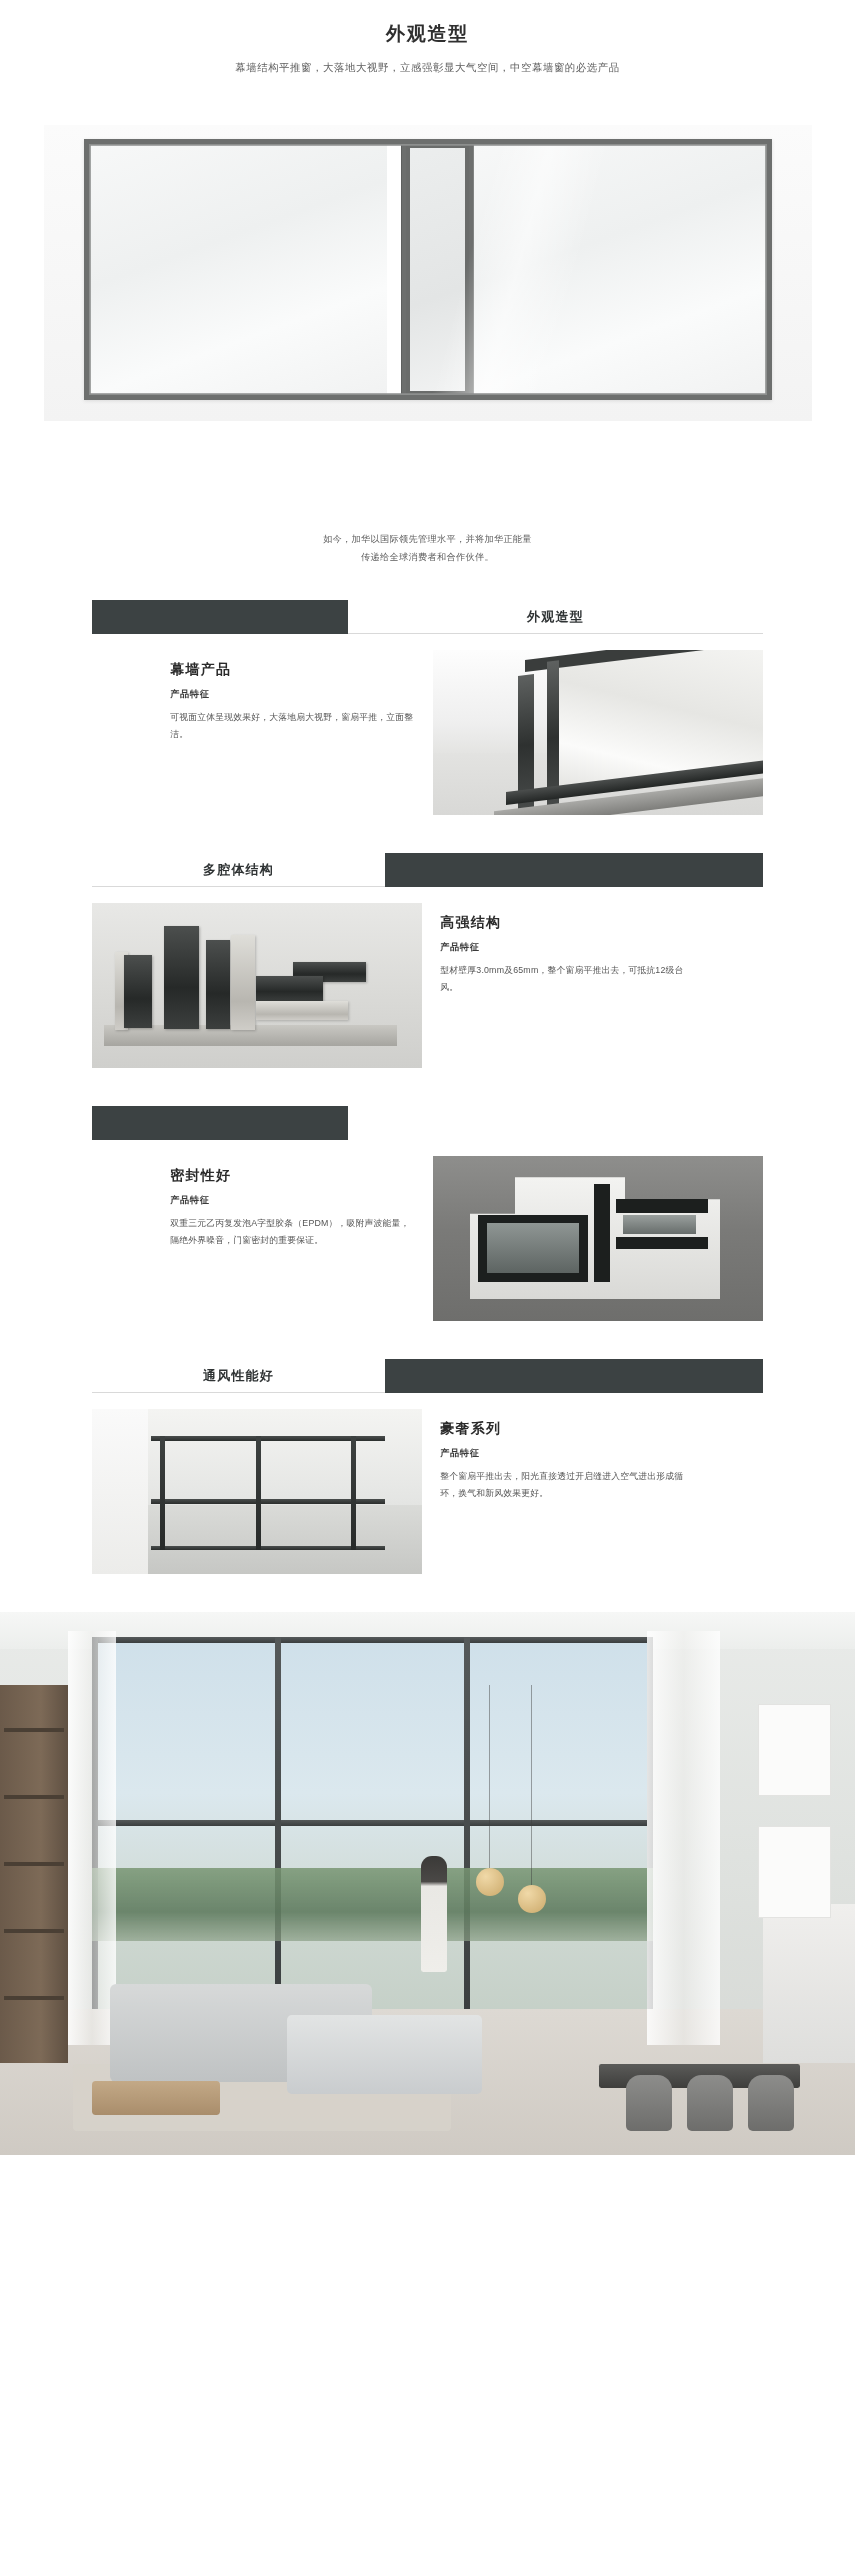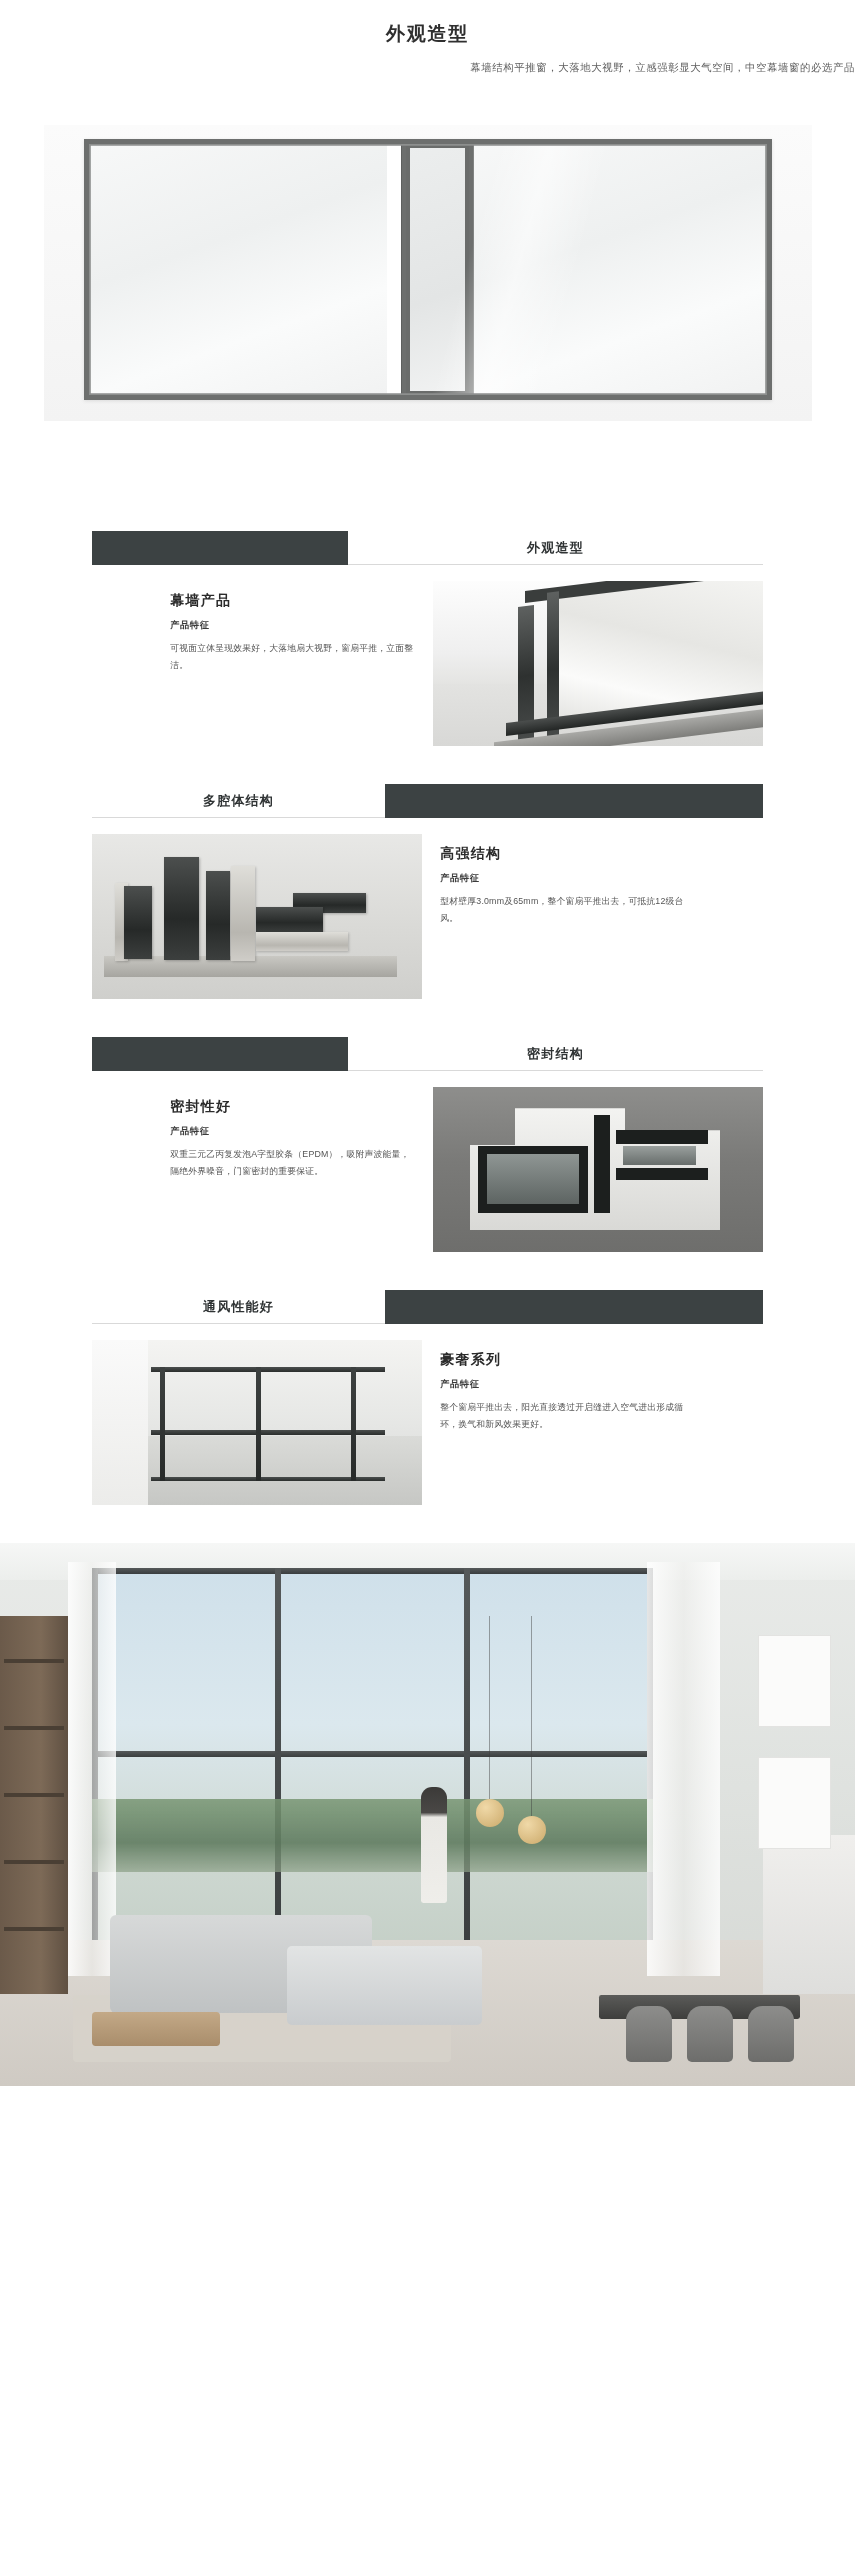--- a/index.html
+++ b/index.html
@@ -31,21 +31,20 @@
     color: #2f2f2f;
     letter-spacing: 1.8px;
     line-height: 1.4;
   }
   .hero-sub {
     margin-top: 11px;
     font-size: 10.4px;
     color: #5f5f5f;
     letter-spacing: 0.6px;
     line-height: 1.7;
-    text-align: right;
   }
 
   
   .window-stage {
     margin: 49px auto 0;
     width: 768px;
     height: 296px;
     position: relative;
     background: linear-gradient(180deg,#fbfbfb 0%,#f3f3f3 100%);
   }
@@ -409,20 +408,24 @@
       <div class="pane right"></div>
       <div class="pane mid"></div>
       <div class="mullion m1"></div>
       <div class="mullion m2"></div>
       <div class="sash"></div>
       <div class="glass-sheen"></div>
     </div>
   </div>
 
   <div class="section-head">
+    <div class="section-sub">
+      <div>如今，加华以国际领先管理水平，并将加华正能量</div>
+      <div>传递给全球消费者和合作伙伴。</div>
+    </div>
   </div>
 
   <div class="features">
 
     <div class="feature">
       <div class="bar-row">
         <div class="bar-dark" style="width:256px"></div>
         <div class="bar-label">外观造型</div>
       </div>
       <div class="body-row reverse">
@@ -464,21 +467,20 @@
           <h3>高强结构</h3>
           <div class="tag">产品特征</div>
           <p>型材壁厚3.0mm及65mm，整个窗扇平推出去，可抵抗12级台风。</p>
         </div>
       </div>
     </div>
 
     <div class="feature">
       <div class="bar-row">
         <div class="bar-dark" style="width:256px"></div>
-        <div class="bar-label">密封结构</div>
       </div>
       <div class="body-row reverse">
         <div class="pic pic3">
           <div class="cut"></div>
           <div class="d1 dark"></div>
           <div class="in1"></div>
           <div class="d2 dark"></div>
           <div class="d3 dark"></div>
           <div class="in2"></div>
           <div class="d4 dark"></div>

